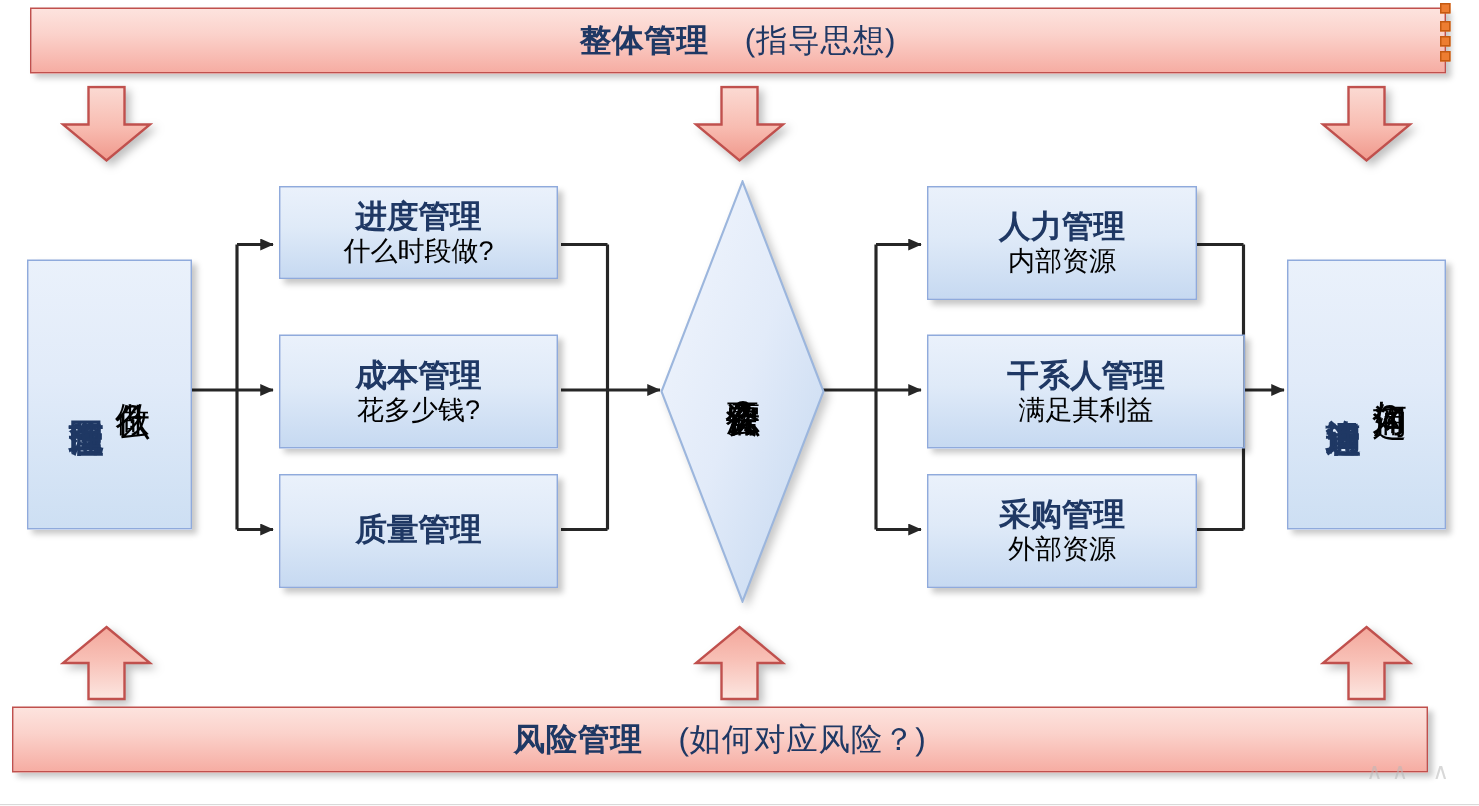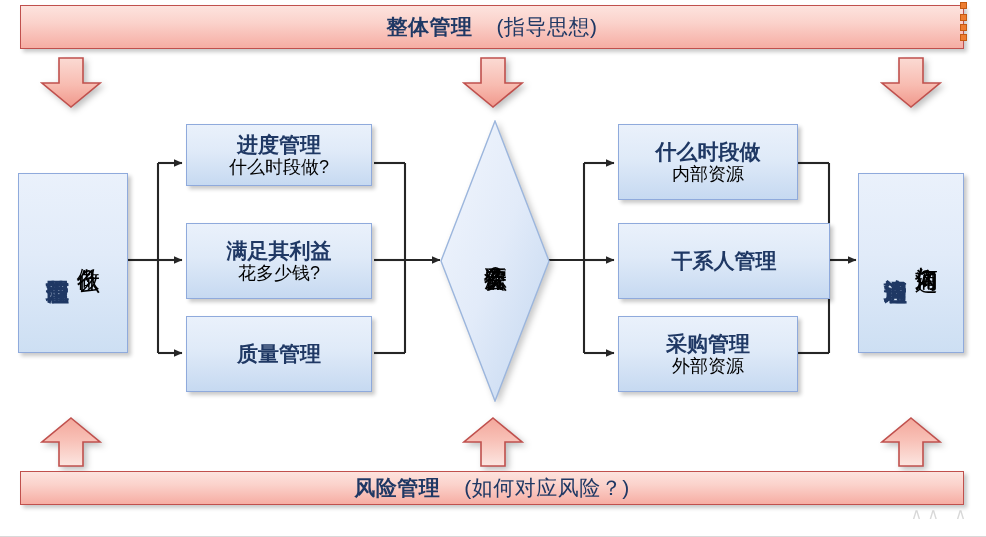--- a/index.html
+++ b/index.html
@@ -266,21 +266,21 @@
   <div class="vbox" style="left:18px; top:173px; width:110px; height:180px;">
     <span class="vtext sub">做什么？</span>
     <span class="vtext title">范围管理</span>
   </div>
 
   <div class="box" style="left:186px; top:124px; width:186px; height:62px;">
     <span class="box-title">进度管理</span>
     <span class="box-sub">什么时段做?</span>
   </div>
   <div class="box" style="left:186px; top:223px; width:186px; height:76px;">
-    <span class="box-title">满足其利益</span>
+    <span class="box-title">成本管理</span>
     <span class="box-sub">花多少钱?</span>
   </div>
   <div class="box" style="left:186px; top:316px; width:186px; height:76px;">
     <span class="box-title">质量管理</span>
   </div>
 
   <div class="diamond" style="left:440px; top:120px; width:110px; height:282px;">
     <svg viewBox="0 0 110 282" preserveAspectRatio="none">
       <defs>
         <linearGradient id="gdiamond" x1="0" y1="0" x2="1" y2="1">
@@ -290,25 +290,26 @@
         </linearGradient>
       </defs>
       <polygon points="55,1 109,141 55,281 1,141" fill="url(#gdiamond)" stroke="#9cb6dd" stroke-width="1.4"></polygon>
     </svg>
     <div class="diamond-label">
       <span class="vtext">需要什么资源？</span>
     </div>
   </div>
 
   <div class="box" style="left:618px; top:124px; width:180px; height:76px;">
-    <span class="box-title">什么时段做</span>
+    <span class="box-title">人力管理</span>
     <span class="box-sub">内部资源</span>
   </div>
   <div class="box" style="left:618px; top:223px; width:212px; height:76px;">
     <span class="box-title">干系人管理</span>
+    <span class="box-sub">满足其利益</span>
   </div>
   <div class="box" style="left:618px; top:316px; width:180px; height:76px;text-align:center;">
     <span class="box-title">采购管理</span>
     <span class="box-sub">外部资源</span>
   </div>
 
   <div class="vbox" style="left:858px; top:173px; width:106px; height:180px;">
     <span class="vtext sub">如何沟通？</span>
     <span class="vtext title">沟通管理</span>
   </div>
@@ -343,21 +344,21 @@
         <linearGradient id="gup3" x1="0" y1="0" x2="0" y2="1">
           <stop offset="0%" stop-color="#f3a79b"></stop>
             <stop offset="45%" stop-color="#f8c0b6"></stop>
             <stop offset="100%" stop-color="#fce6e1"></stop>
         </linearGradient>
       </defs>
       <polygon points="31,2 60,26 43,26 43,50 19,50 19,26 2,26" fill="url(#gup3)" stroke="#c0504d" stroke-width="1.6"></polygon>
     </svg>
   </div>
 
-  <div class="banner" style="left:20px; top:471px; width:944px; height:34px;">
+  <div class="banner" style="left:8px; top:471px; width:944px; height:44px;">
     <div class="banner-text">
       <span class="strong">风险管理</span><span class="normal">(如何对应风险？)</span>
     </div>
   </div>
 
   <div class="watermark">∧∧ ∧</div>
   <div class="bottom-rule"></div>
 </div>
 
 </body></html>

